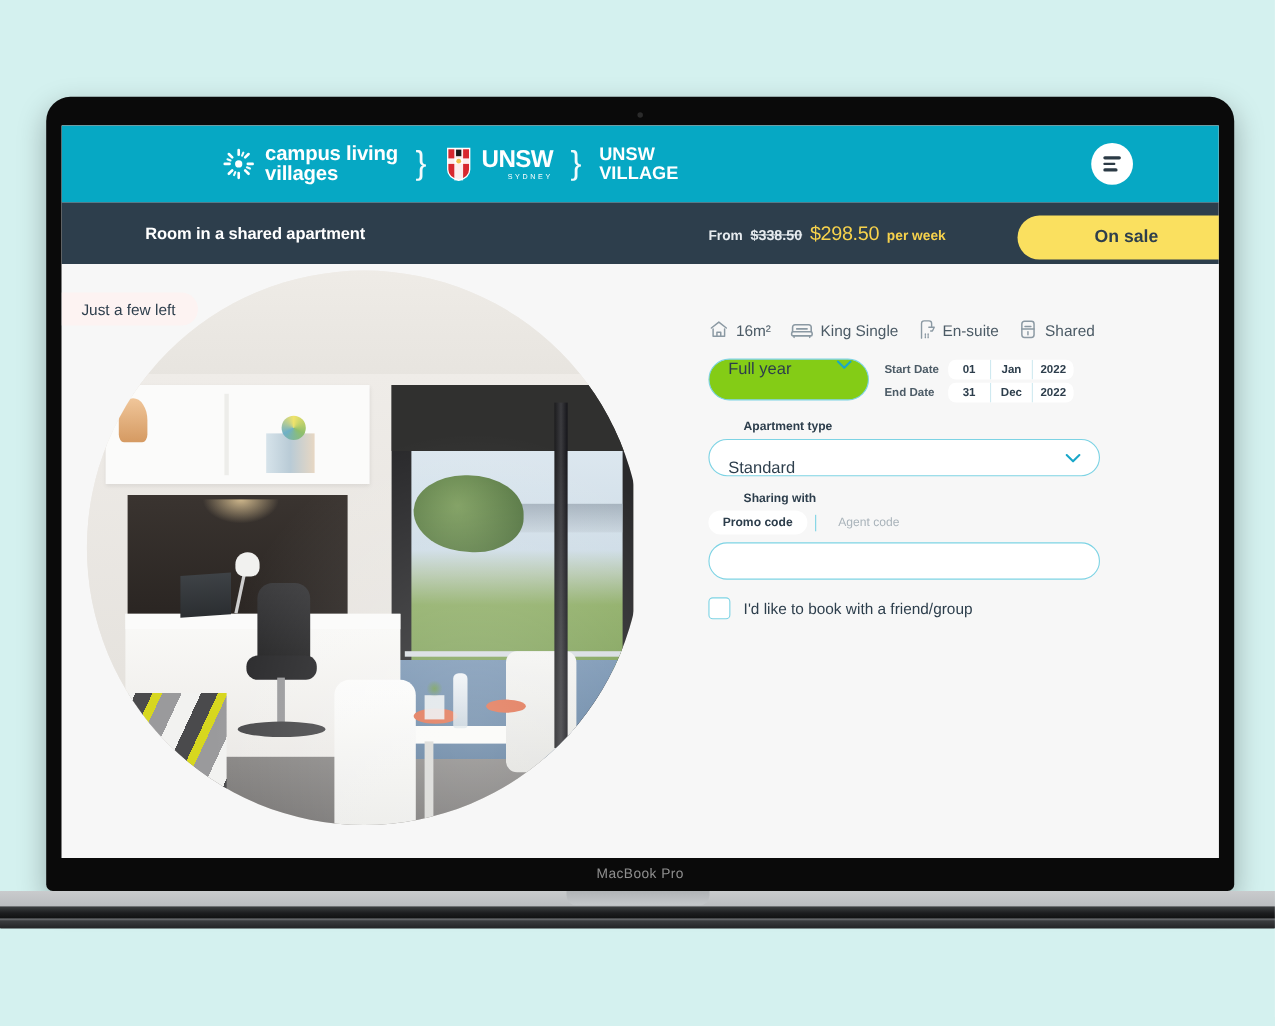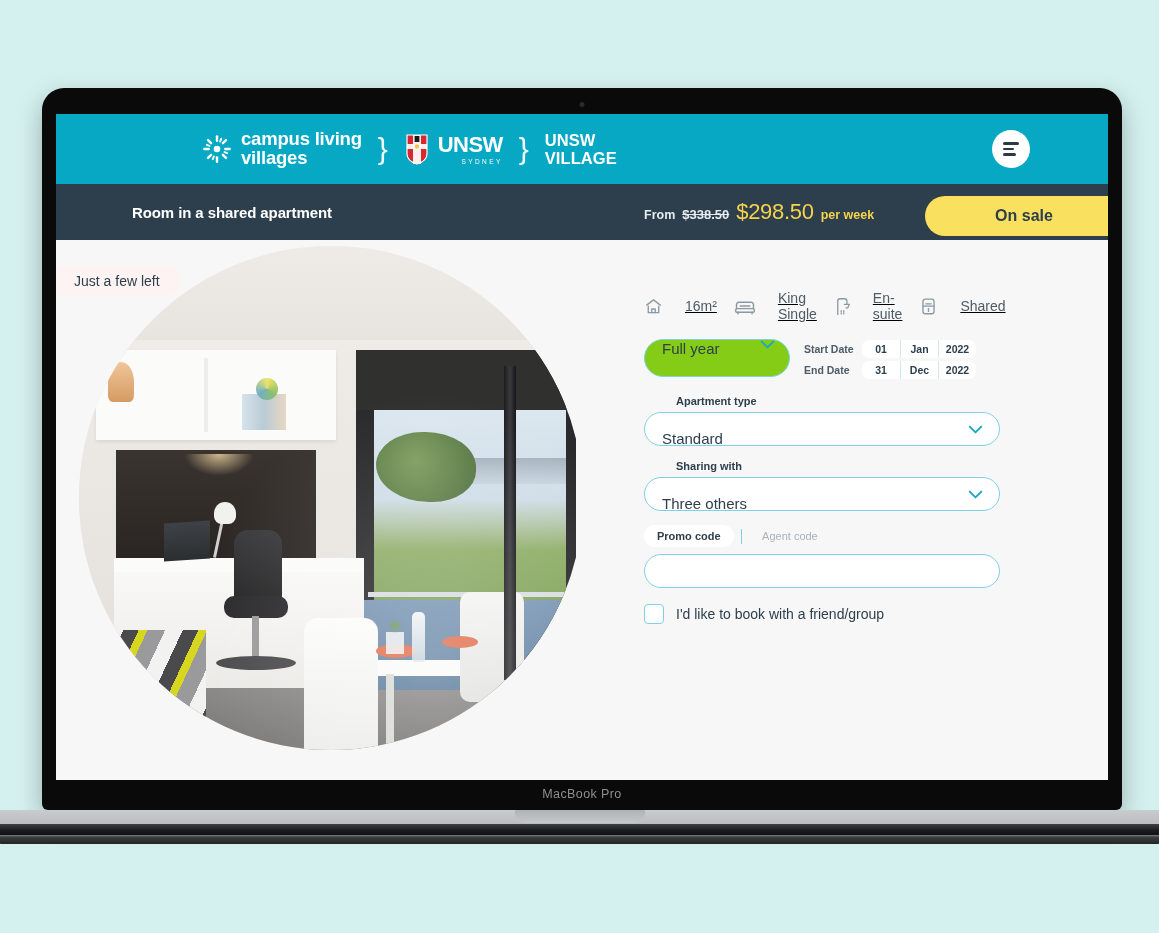--- a/index.html
+++ b/index.html
@@ -81,21 +81,21 @@
 
   
   .darkbar {
     height: 56px; background: #2d3e4c; position: relative;
     display: flex; align-items: center;
   }
   .room-title { margin-left: 76px; color: #fff; font-size: 15px; font-weight: 600; letter-spacing: -.1px; }
   .price-block { position: absolute; left: 588px; display: flex; align-items: baseline; gap: 7px; }
   .price-from { color: #e6ebef; font-size: 12.5px; font-weight: 700; }
   .price-old { color: #e6ebef; font-size: 13px; font-weight: 700; text-decoration: line-through; }
-  .price-new { color: #f7d24c; font-size: 22px; font-weight: 500; letter-spacing: -.3px; }
+  .price-new { color: #f7d24c; font-size: 18px; font-weight: 500; letter-spacing: -.3px; }
   .price-unit { color: #f7d24c; font-size: 12.5px; font-weight: 700; }
   .sale-pill {
     position: absolute; left: 869px; top: 12px;
     height: 40px; width: 230px;
     background: #fae05f; border-radius: 20px;
     display: flex; align-items: center; justify-content: center;
     padding-right: 32px;
   }
   .sale-pill span { color: #2d3e4c; font-size: 16px; font-weight: 600; }
 
@@ -191,21 +191,21 @@
     position: absolute; left: 0; top: 26px; z-index: 5;
     background: #fdf3f2; border-radius: 0 17px 17px 0;
     height: 30px; padding: 0 20px 0 18px;
     display: flex; align-items: center;
   }
   .fewleft span { font-size: 14px; color: #2d3e4c; font-weight: 500; }
 
   
   .form-col { position: absolute; left: 588px; top: 50px; width: 356px; }
   .amenities { display: flex; align-items: center; gap: 17px; margin-bottom: 17px; }
-  .amenity { display: flex; align-items: center; gap: 22px; text-decoration: underline; }
+  .amenity { display: flex; align-items: center; gap: 6px; }
   .amenity svg { flex: none; }
   .amenity span { font-size: 14px; color: #4c5b66; }
 
   .term-row { display: flex; gap: 14px; align-items: flex-start; margin-bottom: 16px; }
   .select-term {
     width: 146px; height: 38px; border: 1.5px solid #7dd3e4; border-radius: 19px;
     background: #84cc16; display: flex; align-items: flex-start; justify-content: space-between;
     padding: 0 14px 0 17px;
   }
   .select-term span { font-size: 15px; color: #2d3e4c; }
@@ -452,26 +452,20 @@
 
         <div class="field-label">Apartment type</div>
         <div class="select-box">
           <span>Standard</span>
           <svg class="chev" viewBox="0 0 16 10" fill="none" stroke="#1aa7c9" stroke-width="2.1" stroke-linecap="round" stroke-linejoin="round">
             <path d="M1.6 1.8 8 8.2l6.4-6.4"></path>
           </svg>
         </div>
 
         <div class="field-label">Sharing with</div>
-        <div class="select-box">
-          <span>Three others</span>
-          <svg class="chev" viewBox="0 0 16 10" fill="none" stroke="#1aa7c9" stroke-width="2.1" stroke-linecap="round" stroke-linejoin="round">
-            <path d="M1.6 1.8 8 8.2l6.4-6.4"></path>
-          </svg>
-        </div>
 
         <div class="code-tabs">
           <div class="code-tab">Promo code</div>
           <div class="tab-sep"></div>
           <div class="code-tab inactive">Agent code</div>
         </div>
         <div class="code-input"></div>
 
         <div class="check-row">
           <div class="checkbox"></div>

